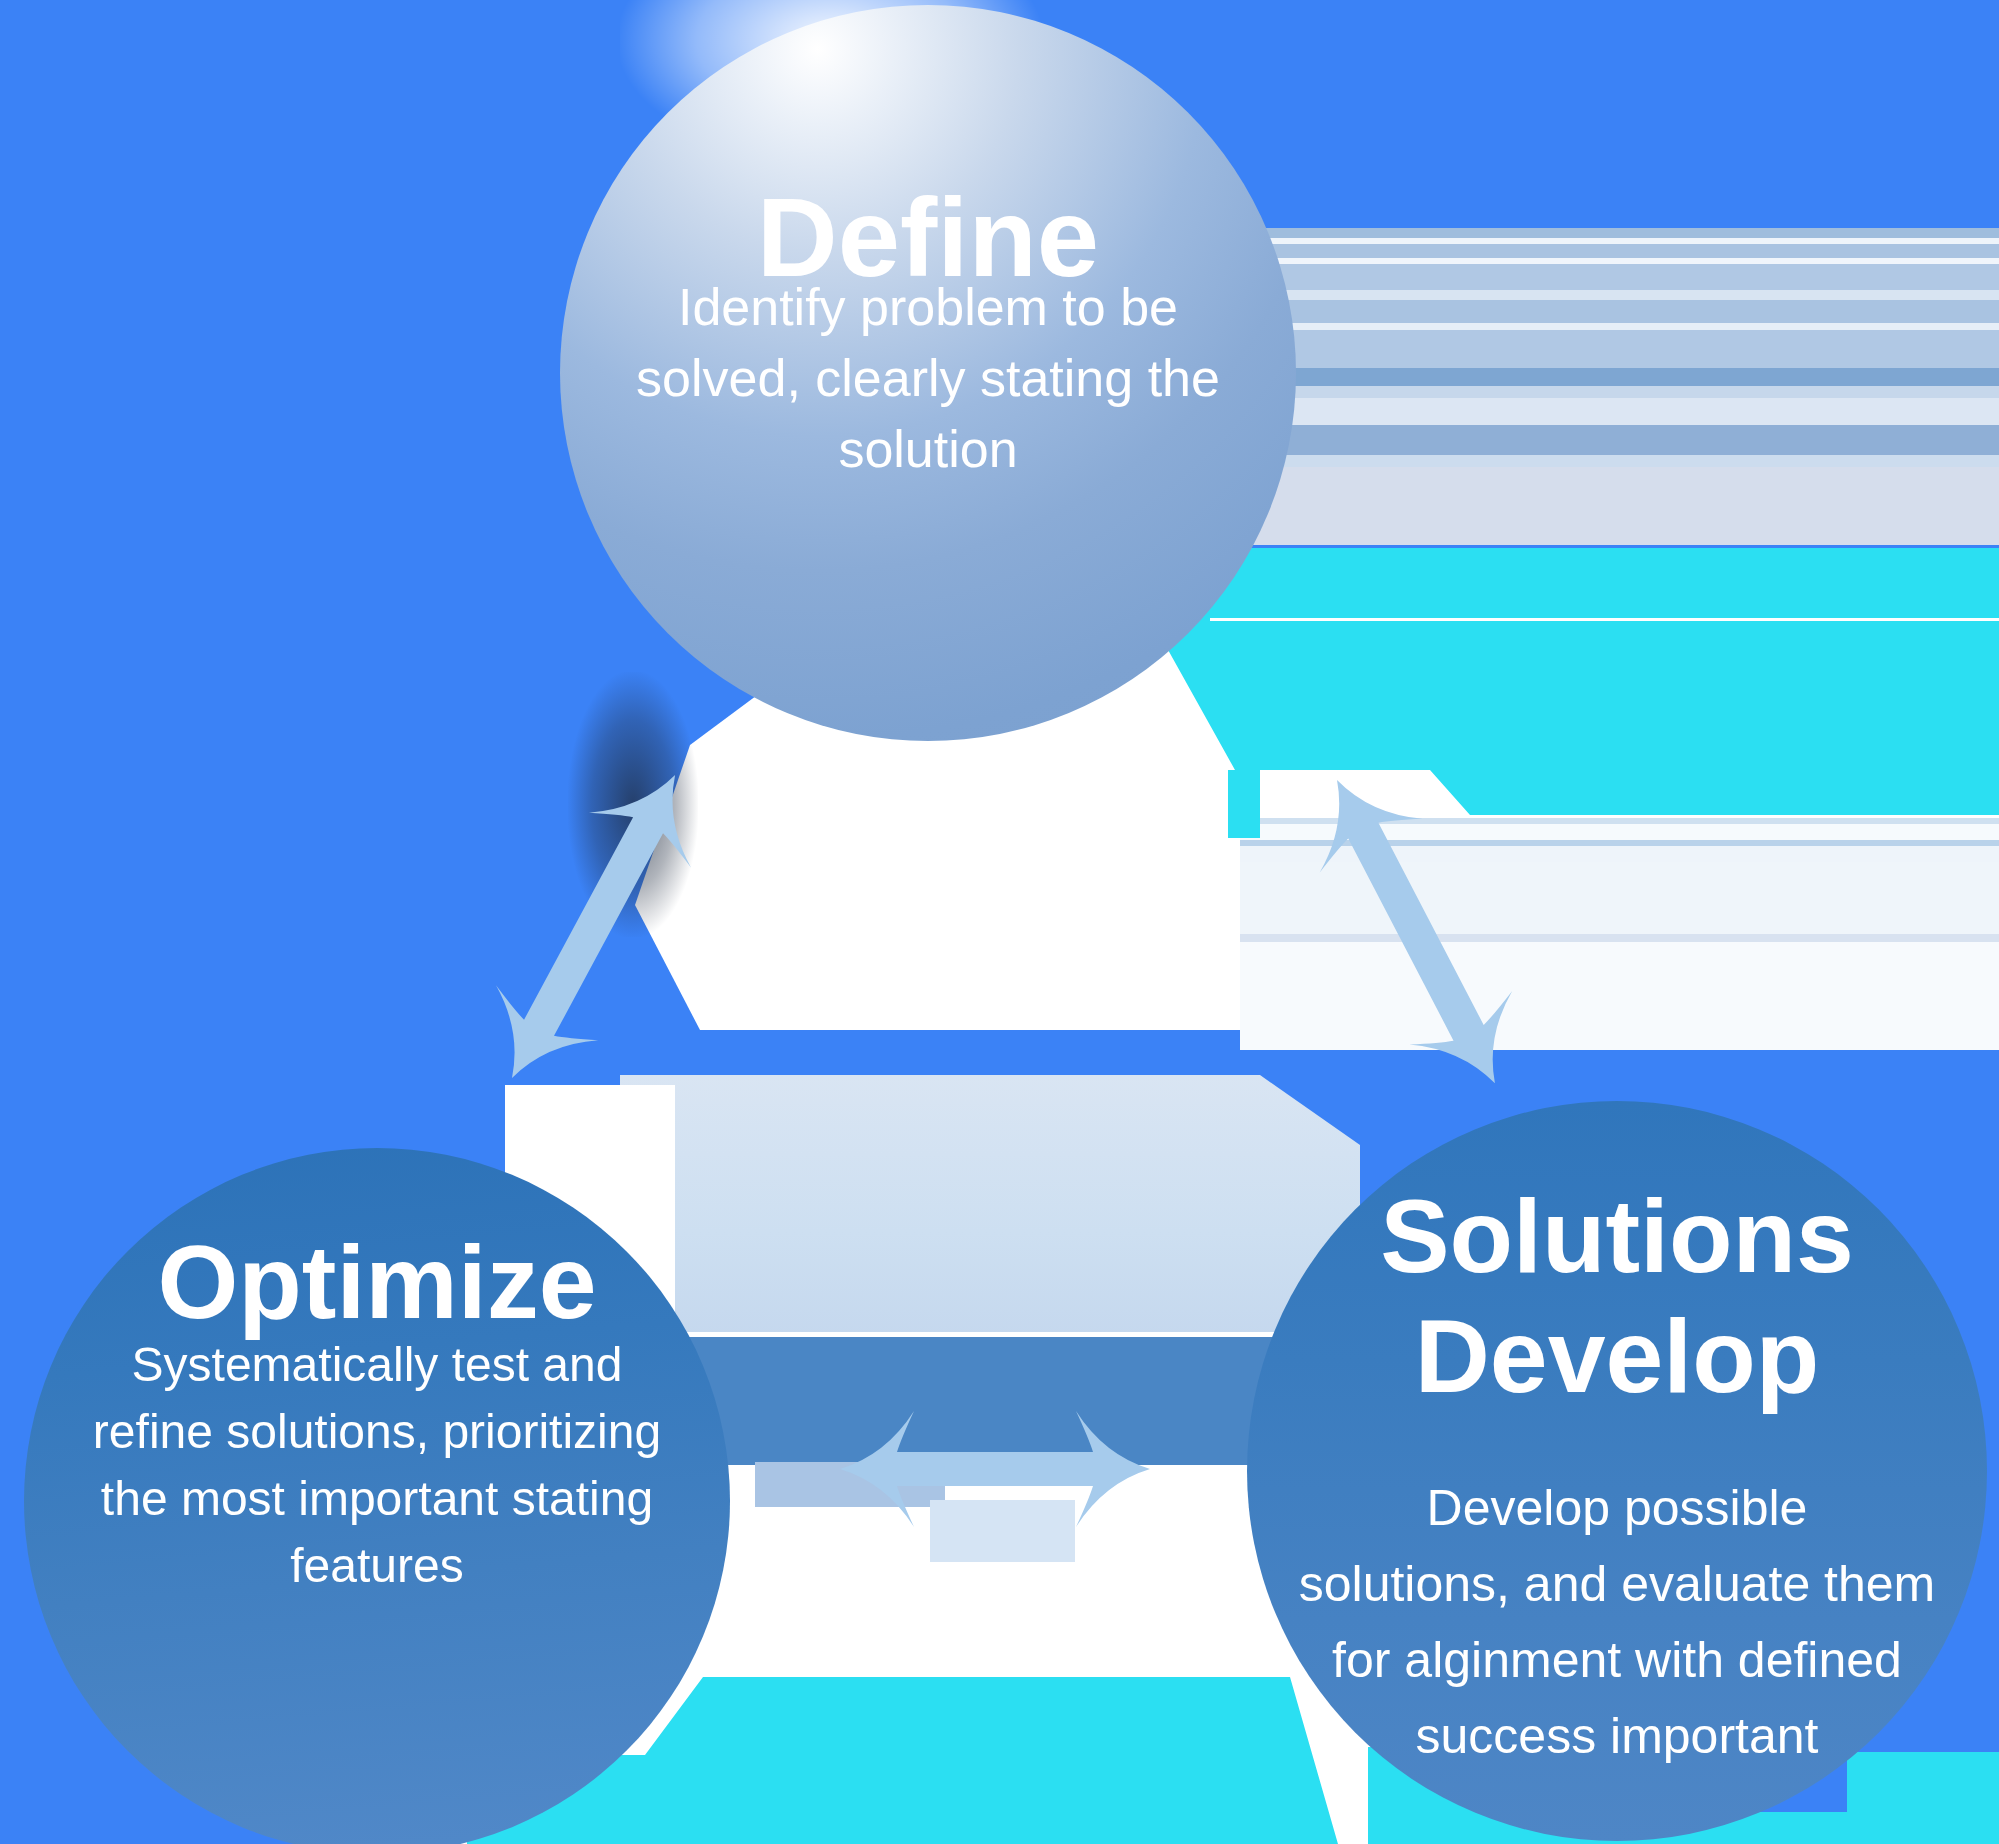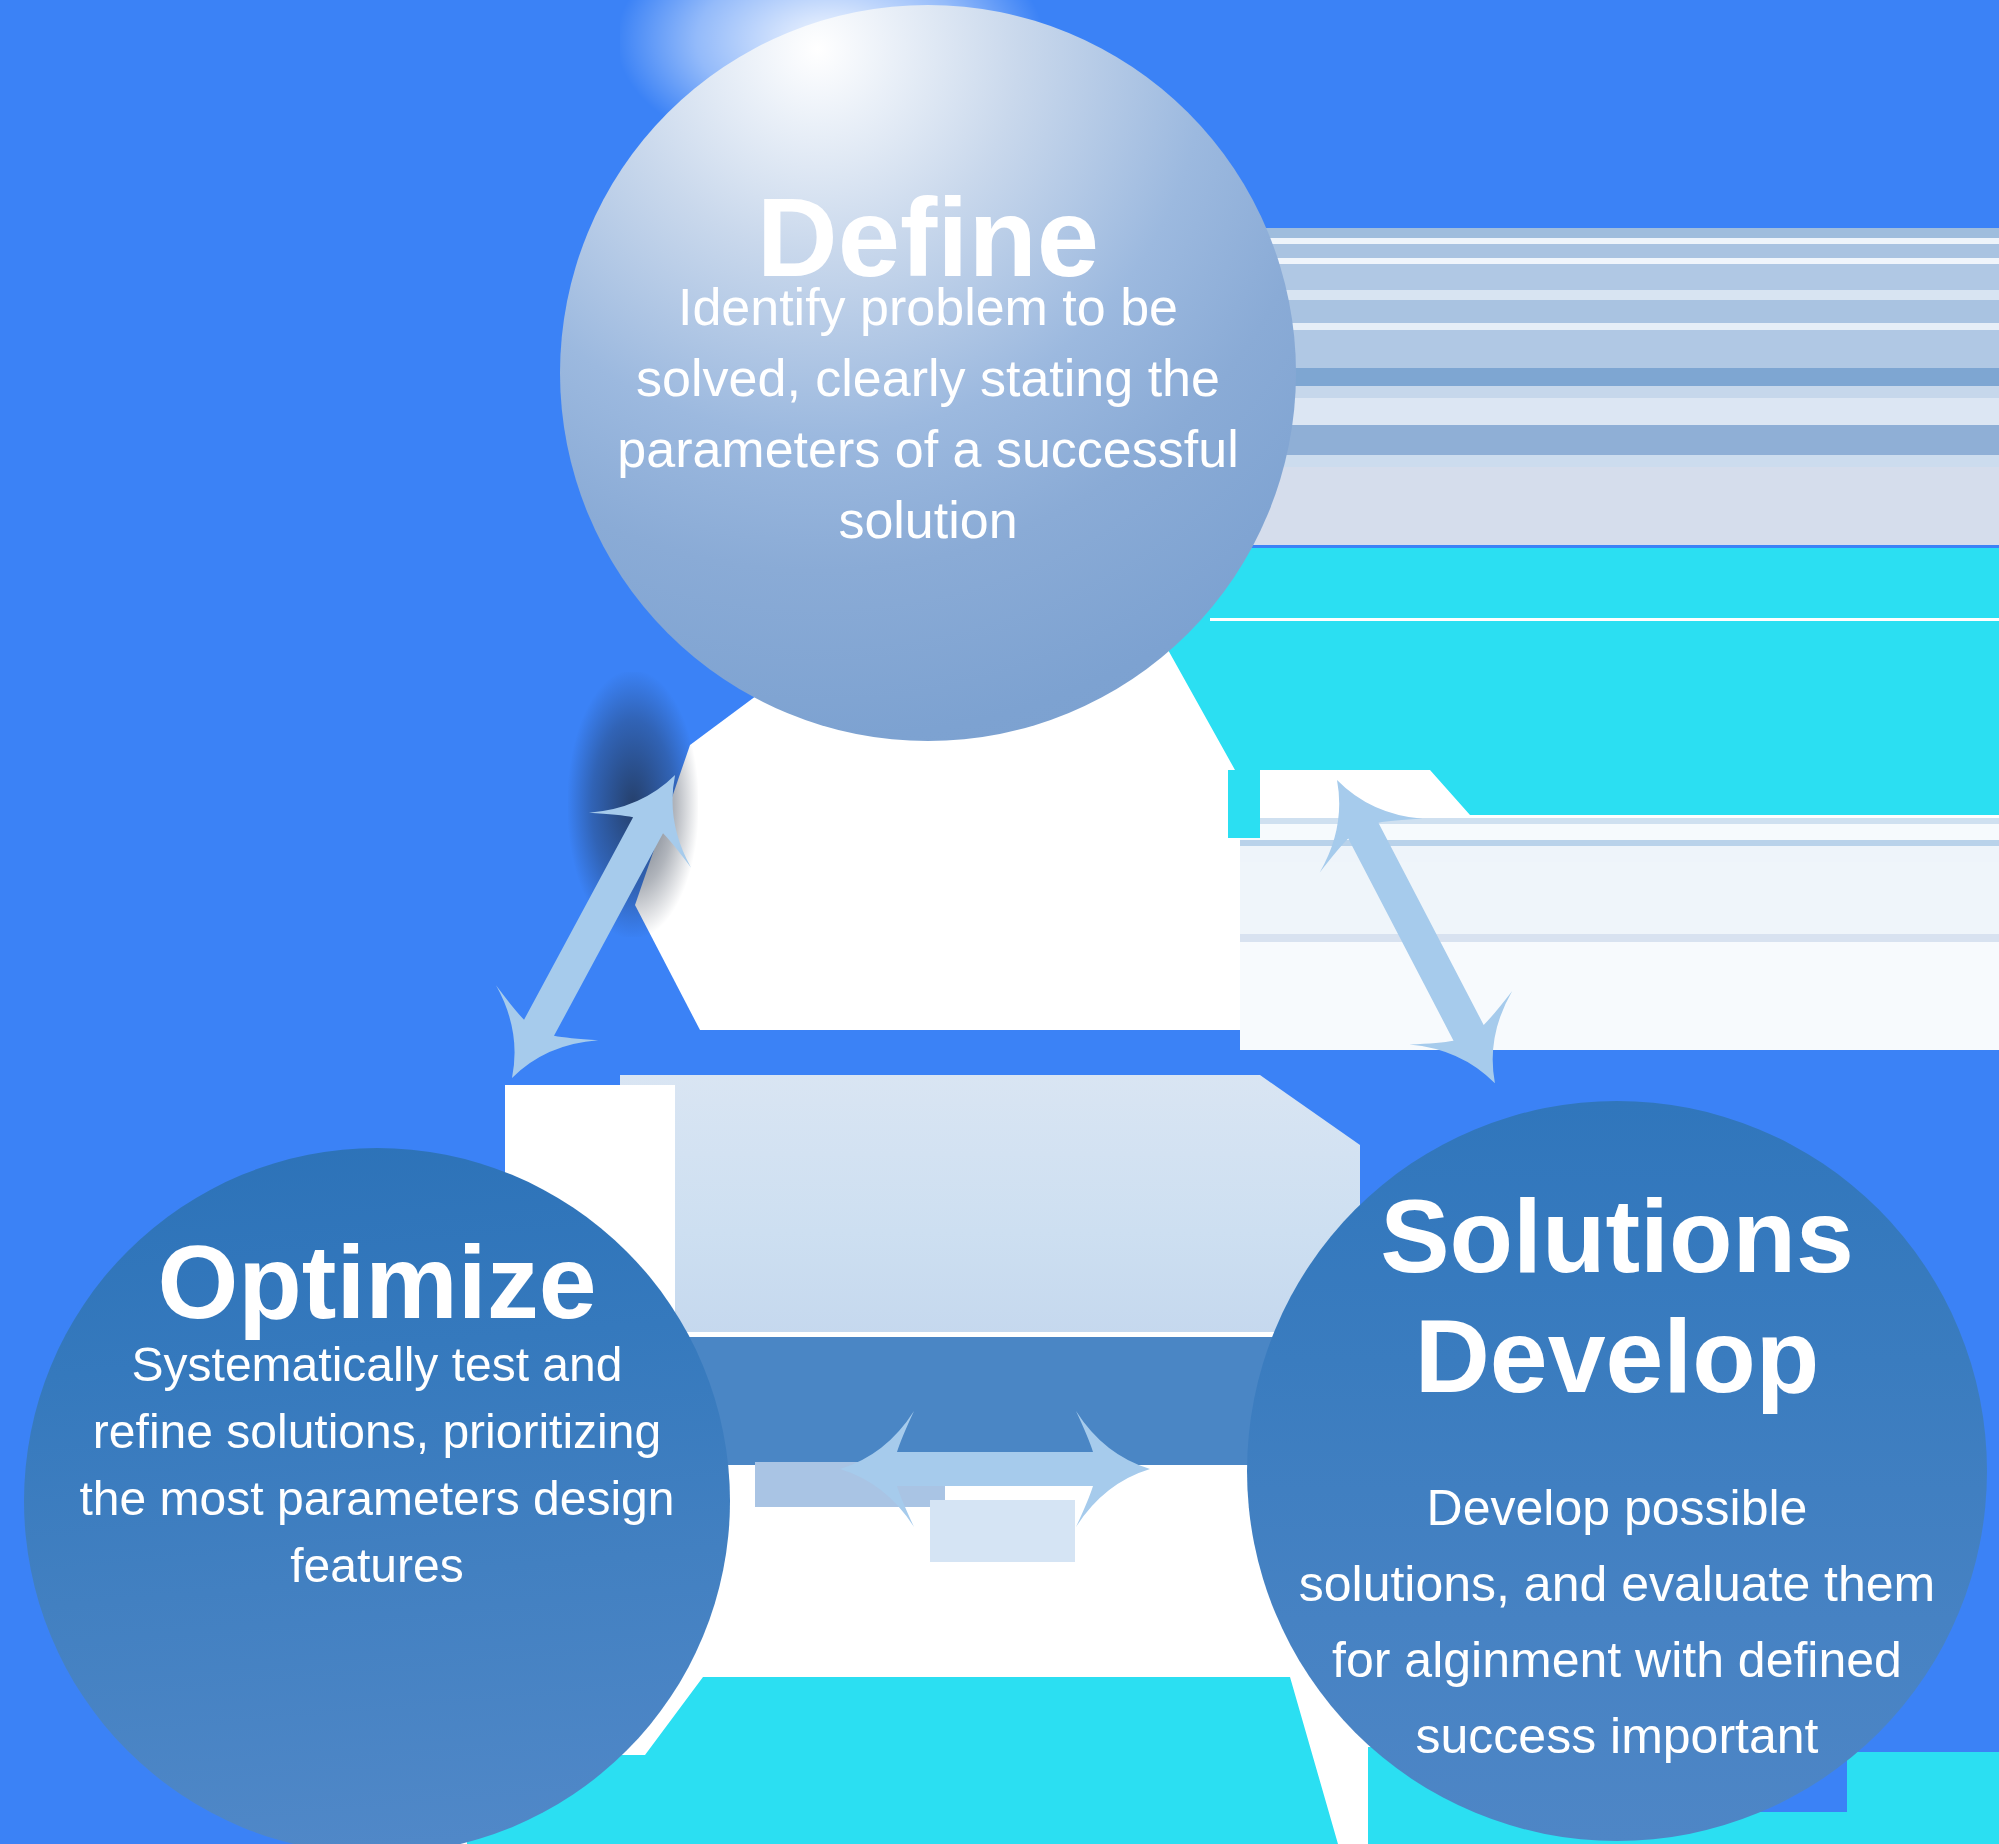--- a/index.html
+++ b/index.html
@@ -105,29 +105,28 @@
   </svg>
 
   <div class="abs circle define"></div>
   <div class="abs circle optimize"></div>
   <div class="abs circle develop"></div>
 
   <div class="abs node-text title t-define">Define</div>
   <div class="abs node-text b-define">
     <div>Identify problem to be</div>
     <div>solved, clearly stating the</div>
-    <div>parameters of a successful</div>
     <div>solution</div>
   </div>
 
   <div class="abs node-text title t-optimize">Optimize</div>
   <div class="abs node-text b-optimize">
     <div>Systematically test and</div>
     <div>refine solutions, prioritizing</div>
-    <div>the most parameters design</div>
+    <div>the most important stating</div>
     <div>features</div>
   </div>
 
   <div class="abs node-text title t-develop">
     <div>Solutions</div>
     <div>Develop</div>
   </div>
   <div class="abs node-text b-develop">
     <div>Develop possible</div>
     <div>solutions, and evaluate them</div>

